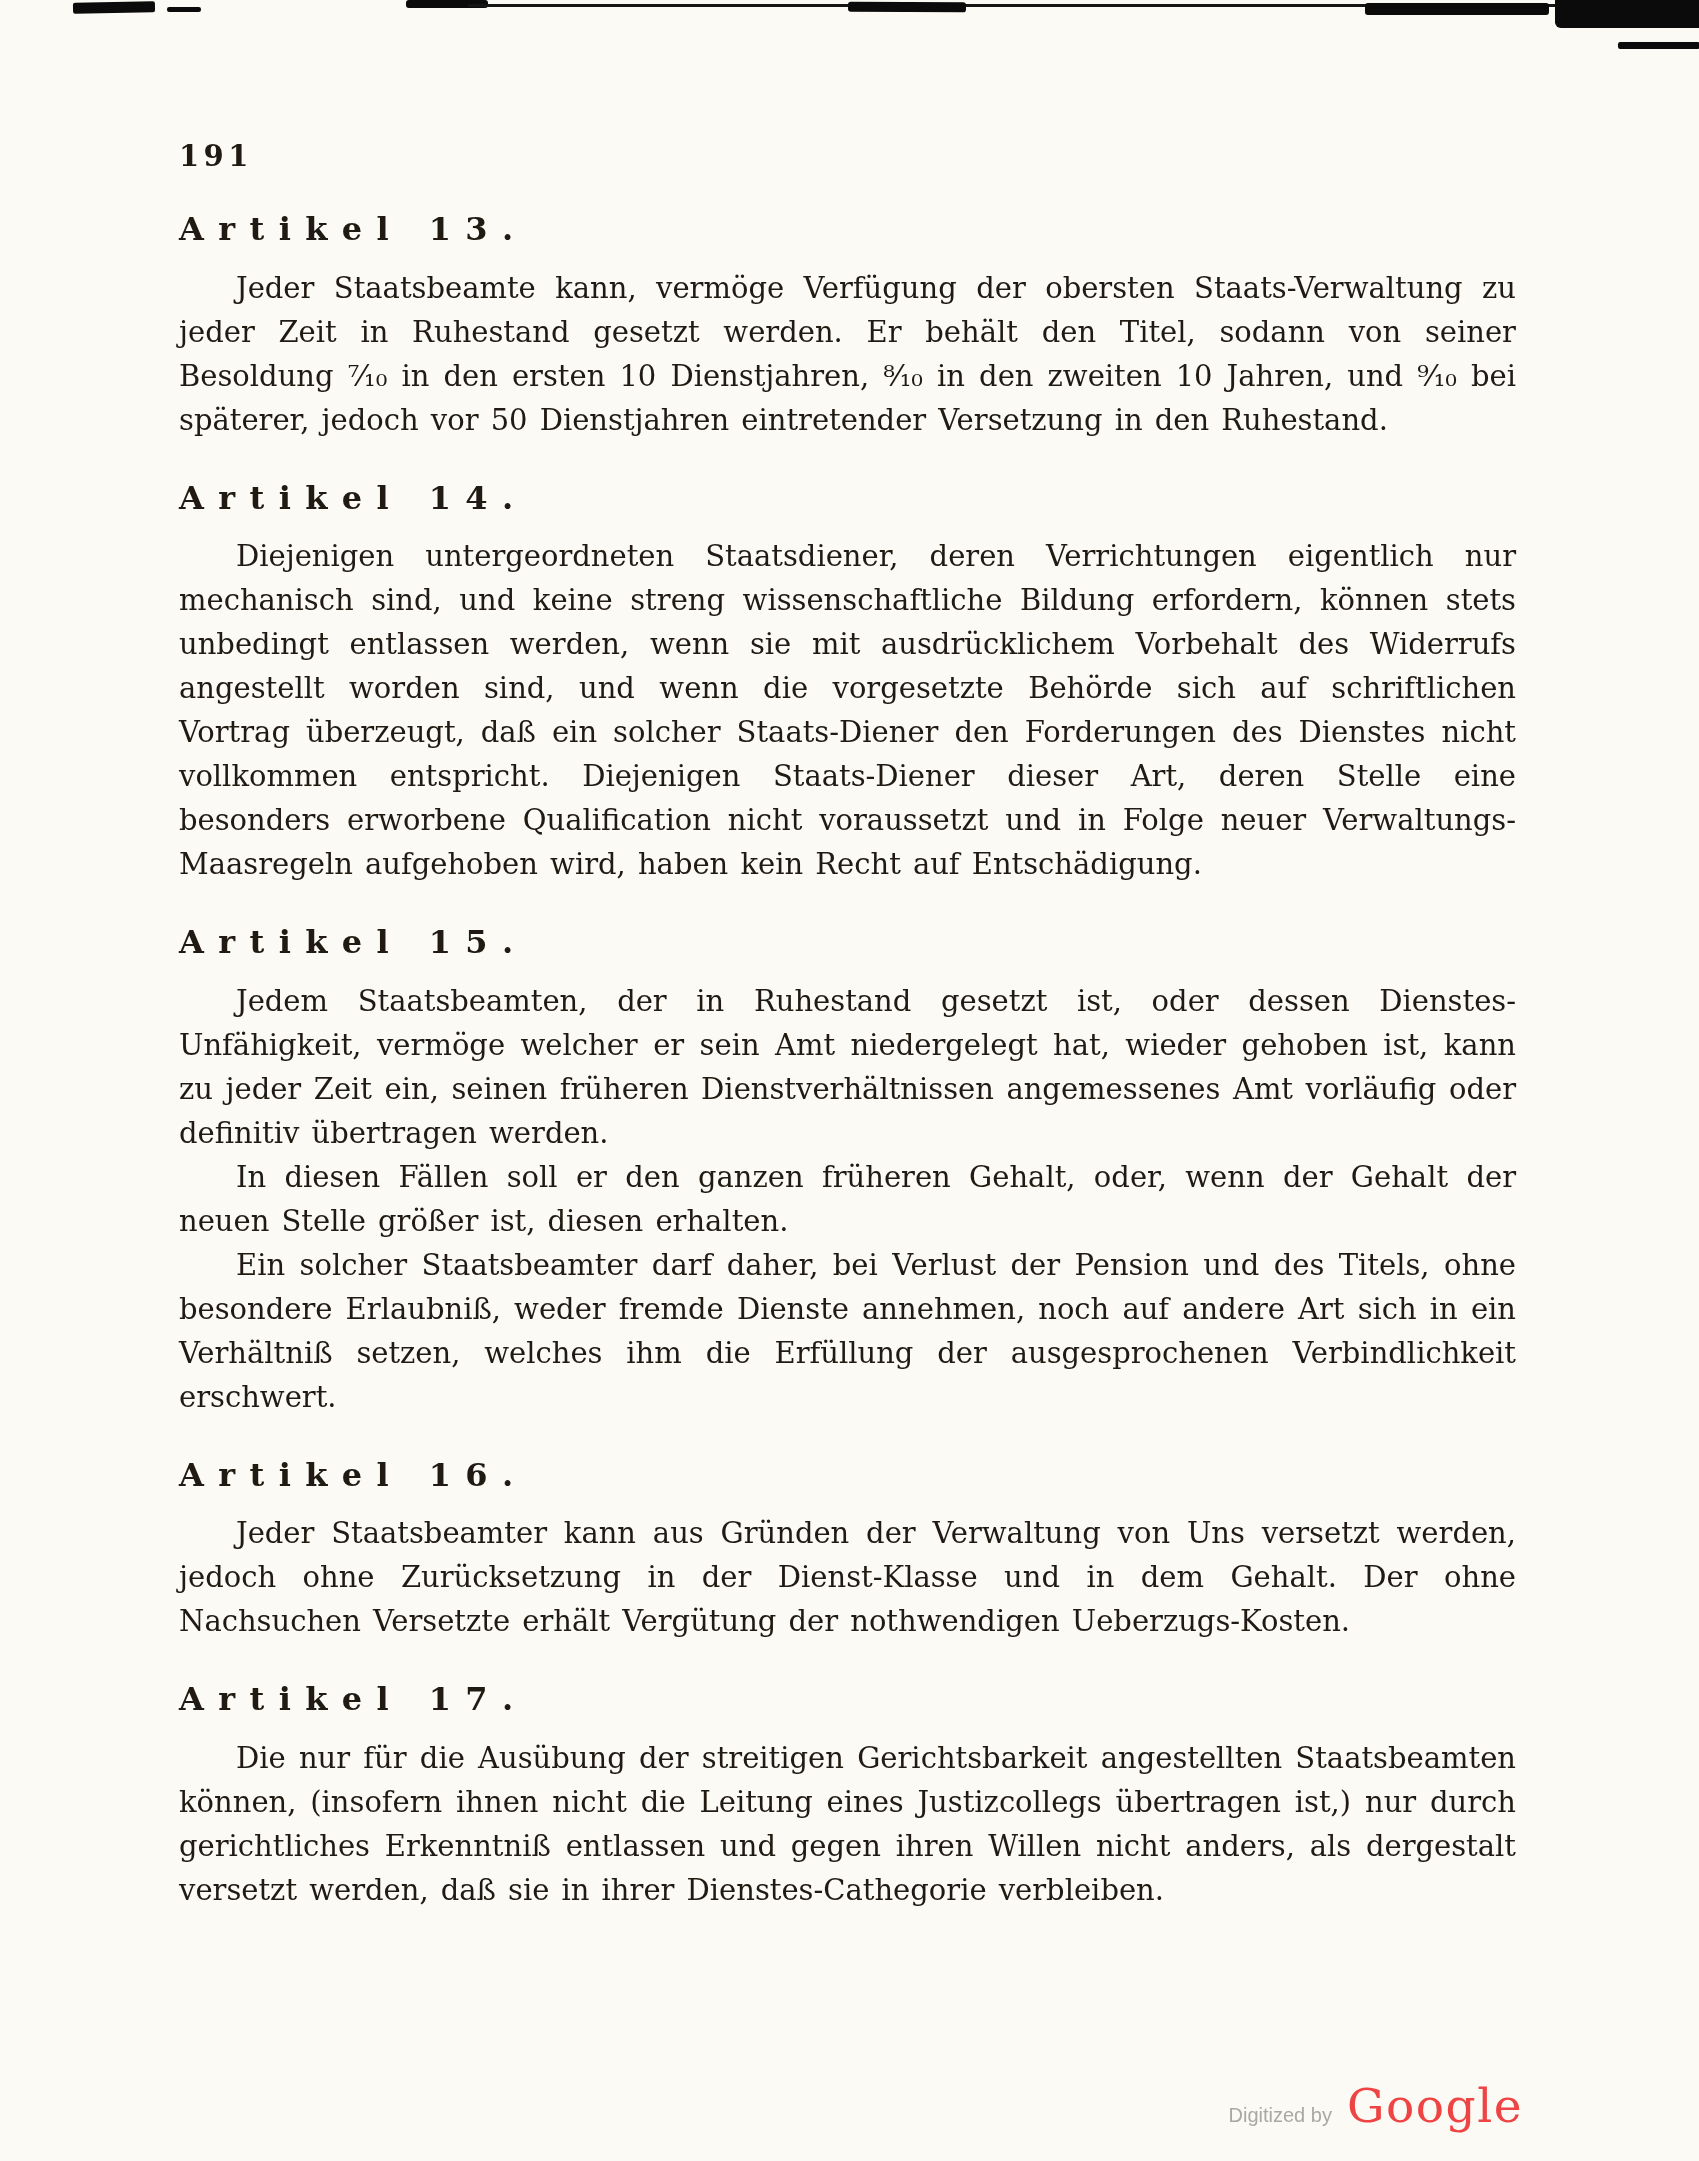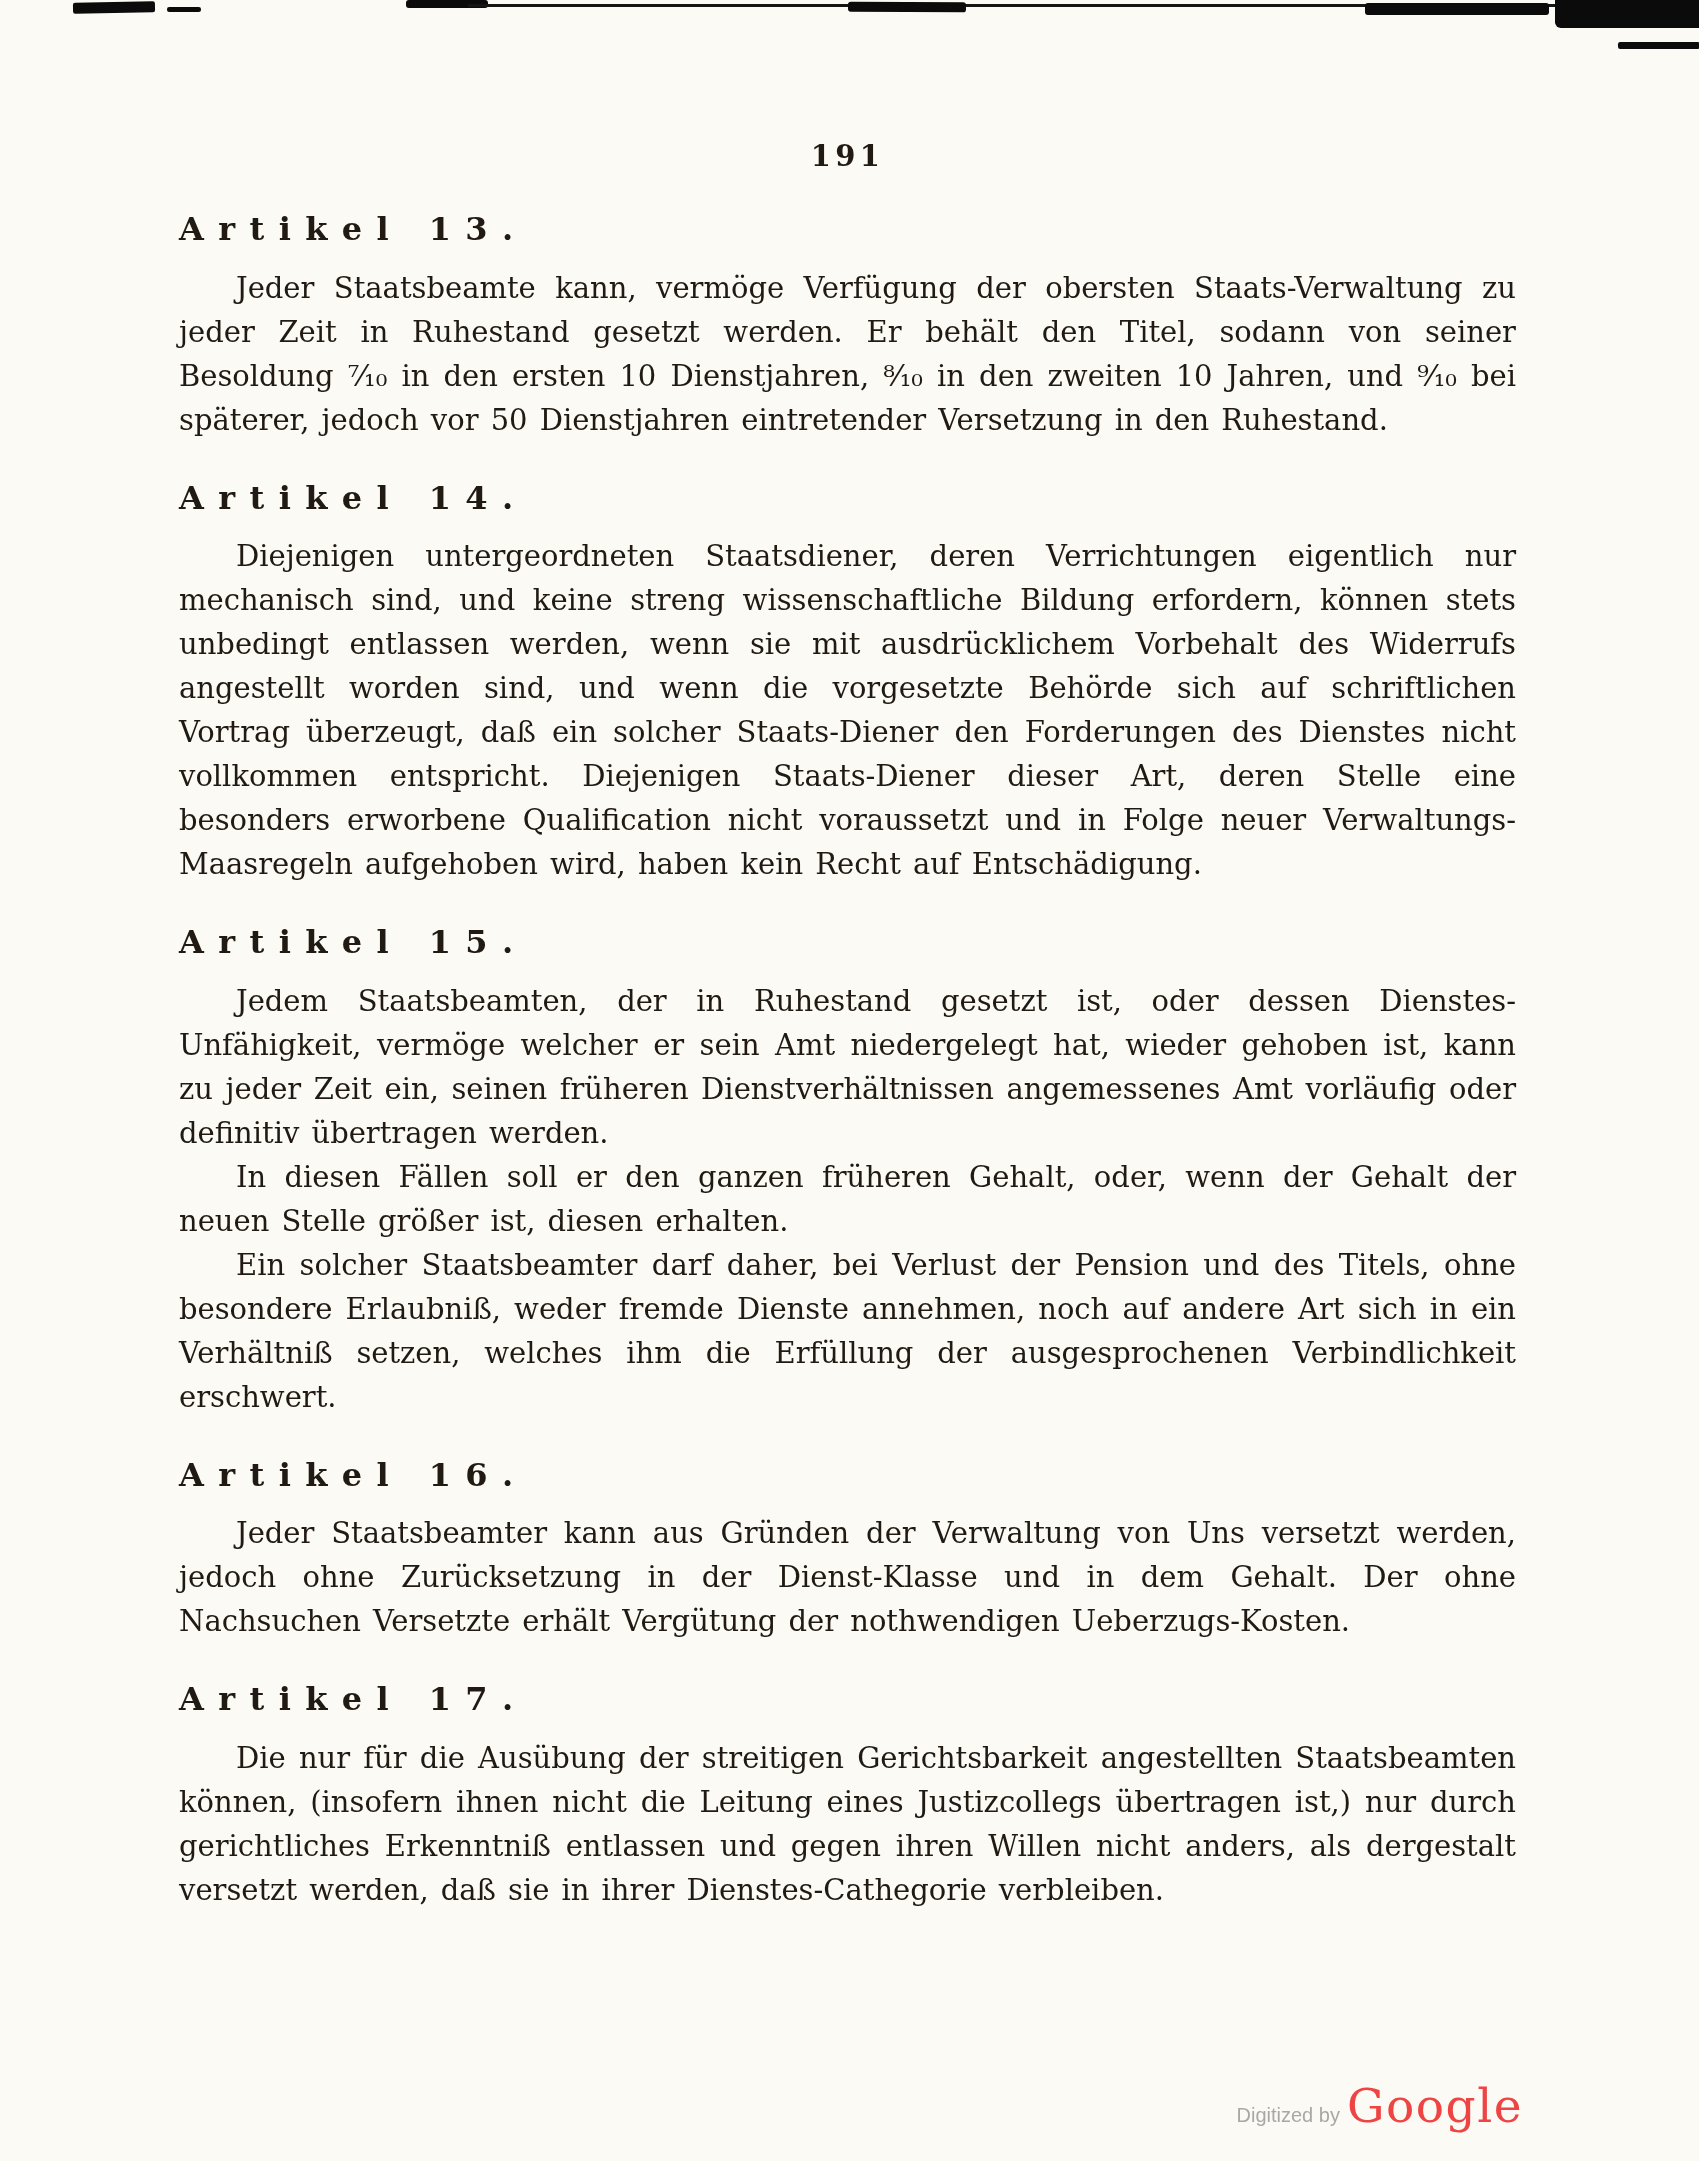--- a/index.html
+++ b/index.html
@@ -16,21 +16,20 @@
 
   
   .content {
     position: absolute;
     left: 179px;
     right: 184px;
     top: 139px;
   }
 
   .page-number {
-    text-align: center;
     font-size: 29px;
     font-weight: bold;
     letter-spacing: 4.4px;
     margin: 0 0 26px 0;
   }
 
   .article { margin: 0; }
 
   .article-heading {
     text-align: left;
@@ -61,21 +60,21 @@
   .a7 { left: 1555px; top: 0px;  width: 145px;  height: 28px; border-radius: 0 0 0 5.8px; }
   .a8 { left: 1618px; top: 42px; width: 82px;  height: 6.6px;  border-radius: 2.2px; }
 
   
   .digitized {
     position: absolute;
     right: 177px;
     bottom: 28px;
     display: flex;
     align-items: baseline;
-    gap: 7px;
+    gap: 15px;
     text-align: center;
   }
   .dig-label {
     font-family: "Liberation Sans", sans-serif;
     font-size: 20px;
     color: #a9a8a4;
   }
   .google {
     font-family: "DejaVu Serif", serif;
     font-size: 47px;

